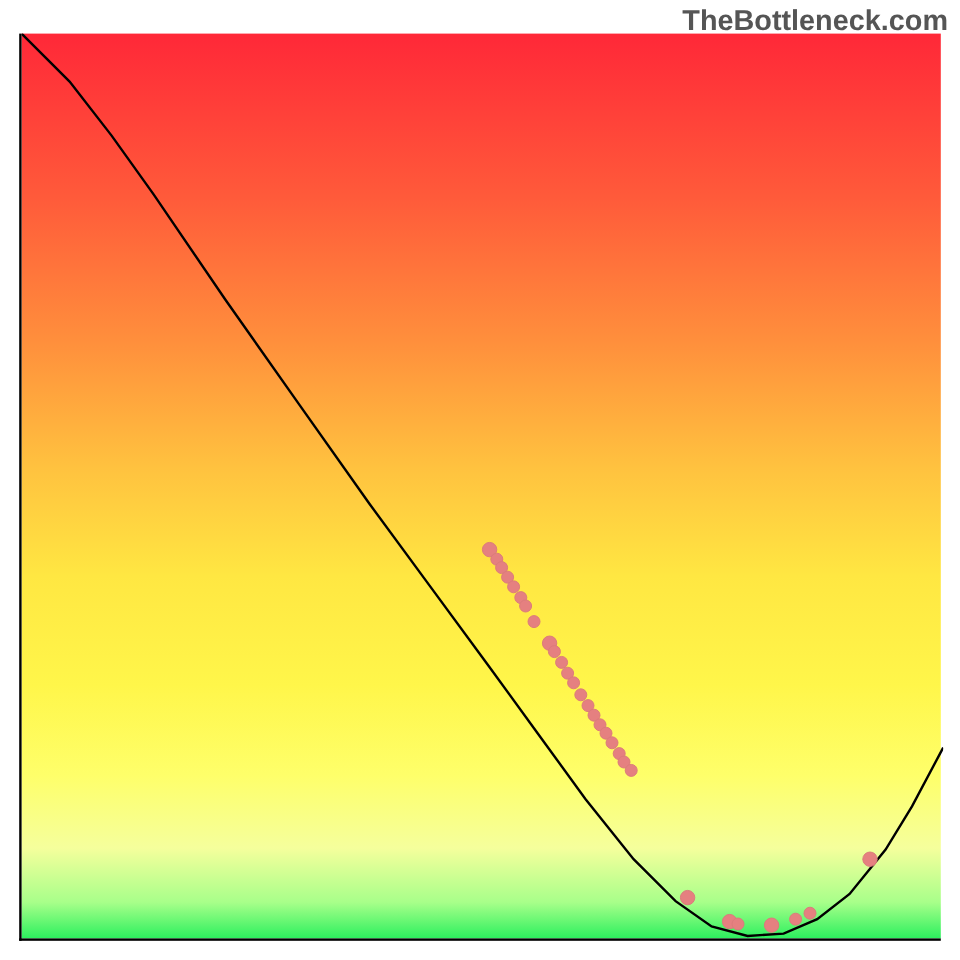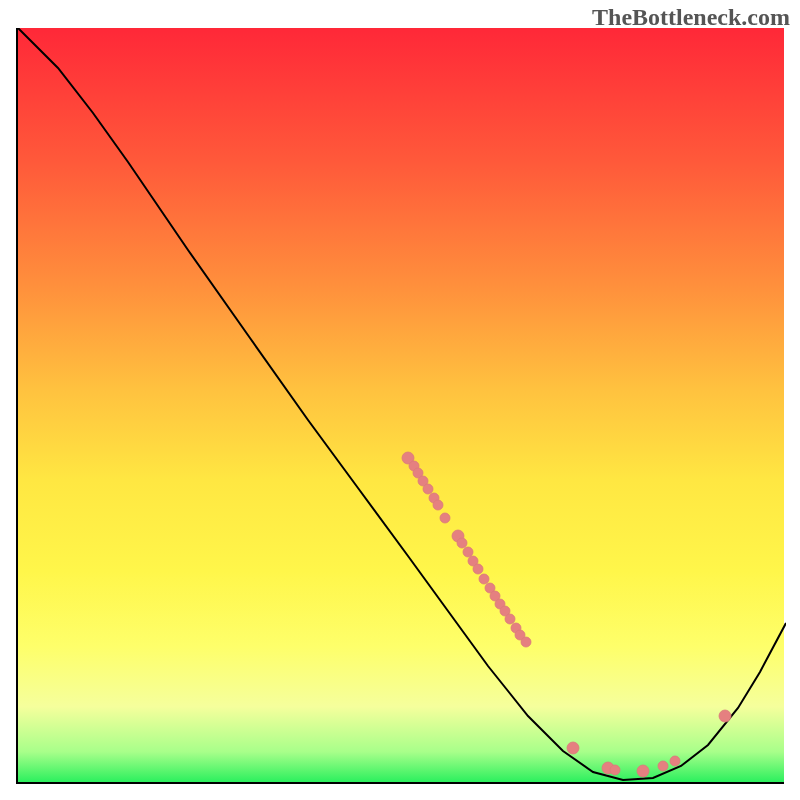--- a/index.html
+++ b/index.html
@@ -15,21 +15,21 @@
     width: 800px;
     height: 800px;
   }
   .watermark {
     position: absolute;
     top: 4px;
     right: 10px;
     font-size: 24px;
     font-weight: bold;
     color: #555555;
-    font-family: Liberation Serif, serif;
+    font-family: Liberation Sans, sans-serif;
     z-index: 10;
   }
   .plot-area {
     position: absolute;
     left: 16px;
     top: 28px;
     width: 768px;
     height: 756px;
     background: linear-gradient(
       to bottom,

